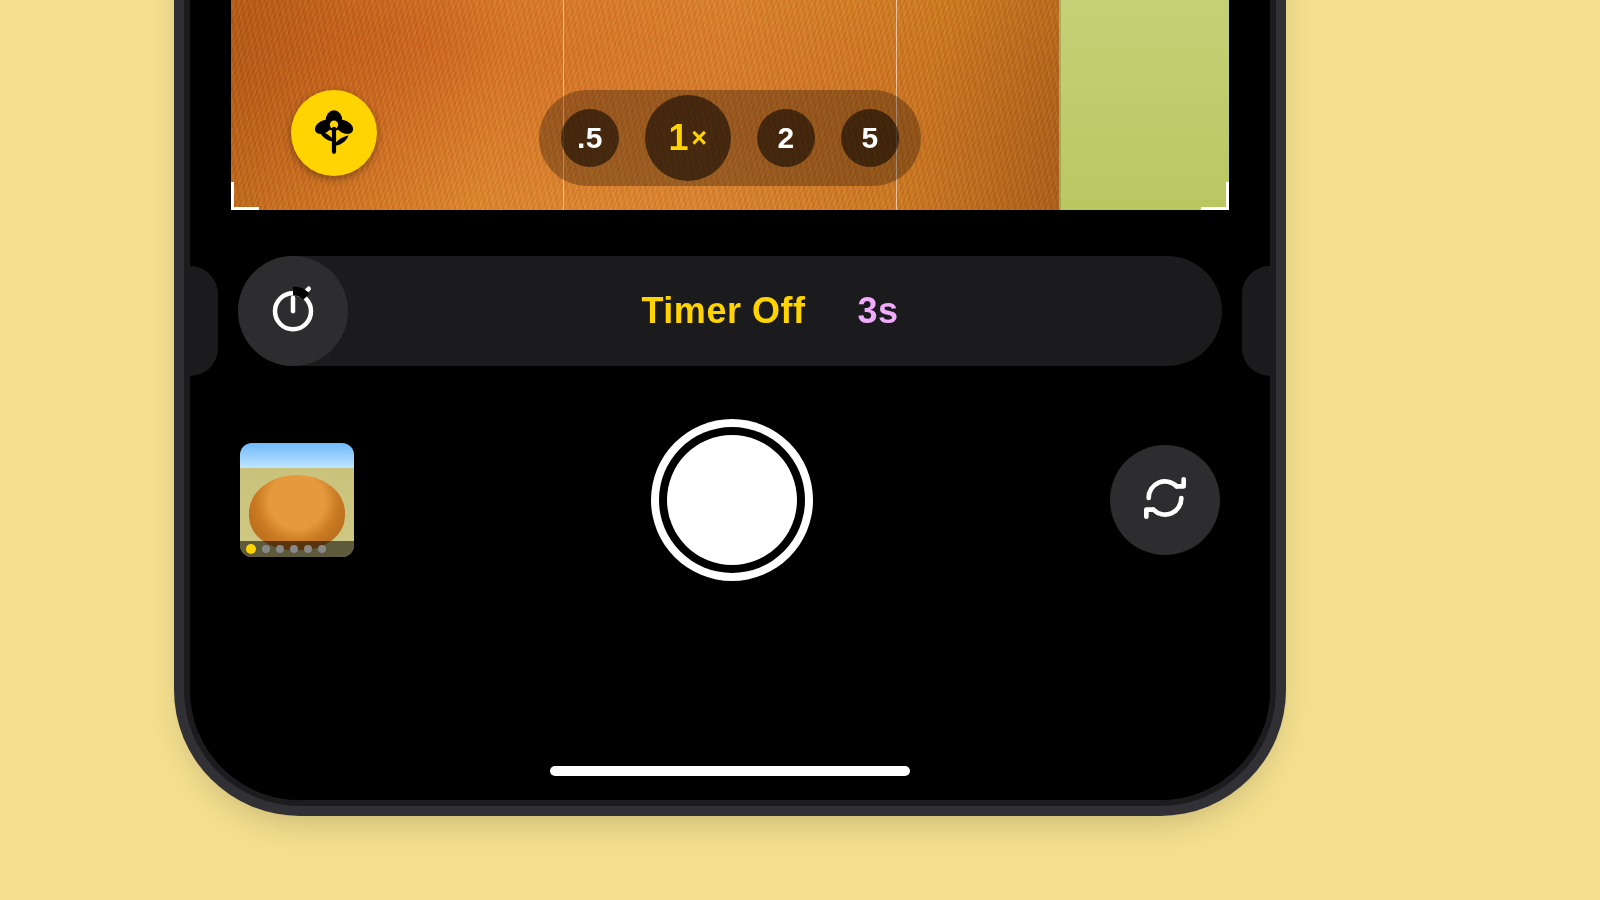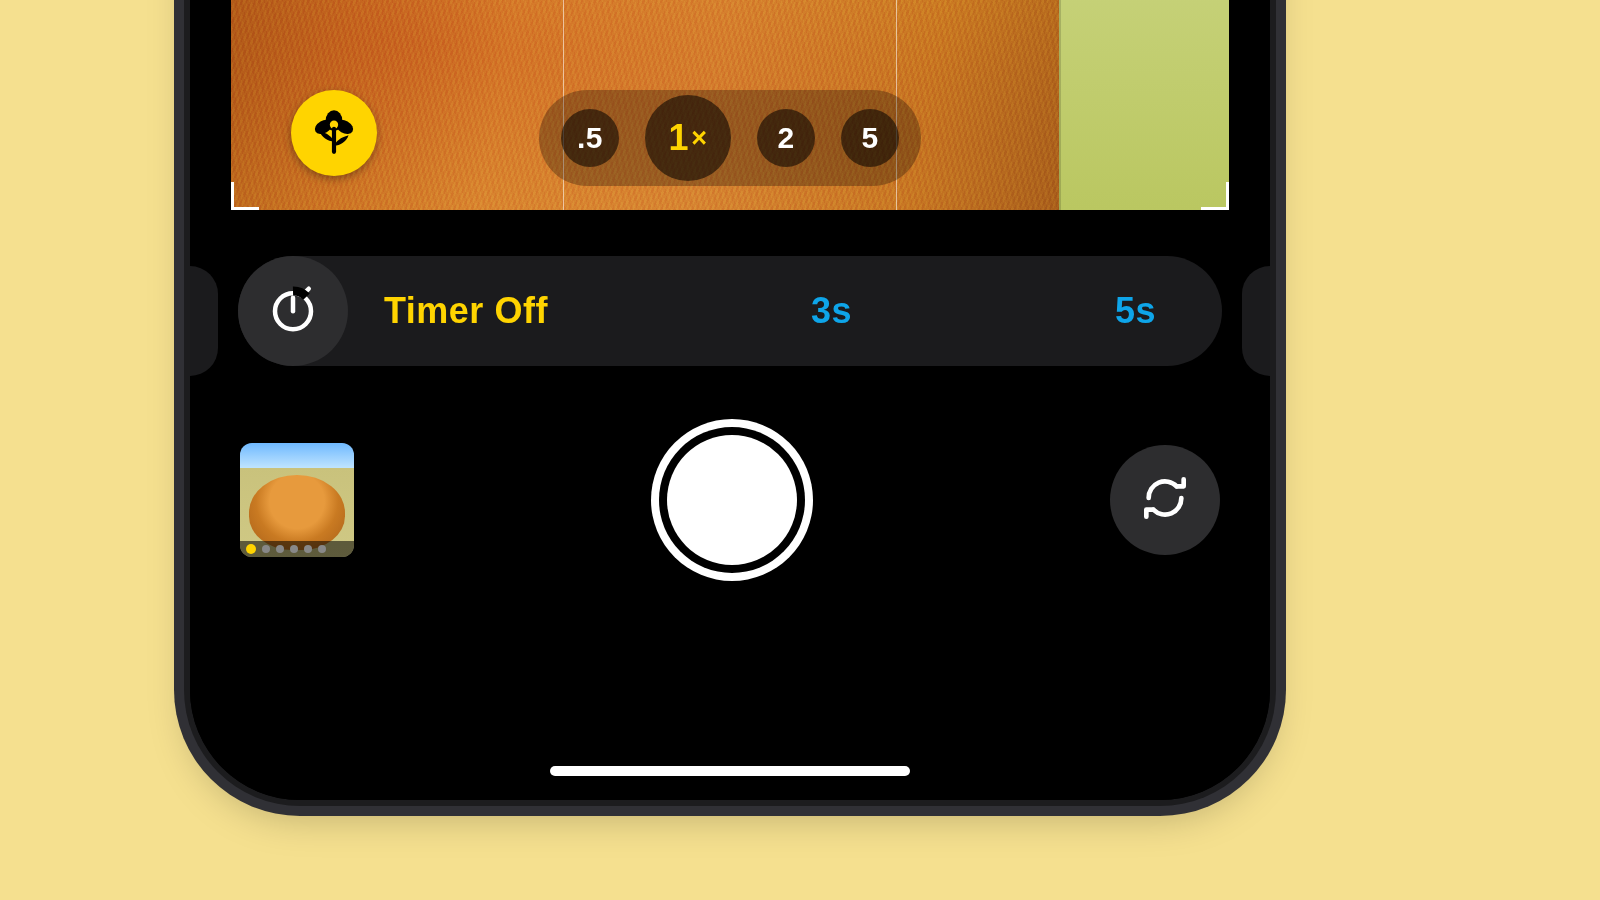--- a/index.html
+++ b/index.html
@@ -108,23 +108,23 @@
   .timer-tray{
     position:absolute; left:48px; right:48px; top:46px; height:110px;
     background:#1b1b1d; border-radius:60px;
     display:flex; align-items:center;
   }
   .timer-icon{
     width:110px;height:110px;border-radius:50%;background:#2d2d2f;
     display:flex;align-items:center;justify-content:center;flex:none;
     margin-right:10px;
   }
-  .timer-options{flex:1;display:flex;align-items:center;justify-content:space-between;padding-right:40px;}
+  .timer-options{flex:1;display:flex;align-items:center;justify-content:center;padding-right:40px;}
   .timer-opt{
-    color:#0ea5e9;font-size:36px;font-weight:600;letter-spacing:.5px;
+    color:#f0abfc;font-size:36px;font-weight:600;letter-spacing:.5px;
     padding:10px 26px;border-radius:40px;
   }
   .timer-opt.active{ color:#ffd400; }
 
   
   .bottom-row{
     position:absolute; left:50px; right:50px; top:210px; height:160px;
     display:flex; align-items:center; justify-content:space-between;
   }
   .thumb{
@@ -225,21 +225,20 @@
             <circle cx="24" cy="26" r="16" stroke="#fff" stroke-width="4"></circle>
             <path d="M24 26 L24 14" stroke="#fff" stroke-width="4" stroke-linecap="round"></path>
             <path d="M33 11 L38 6" stroke="#fff" stroke-width="4" stroke-linecap="round"></path>
             <path d="M24 8 a16 16 0 0 1 12 5" stroke="#000" stroke-width="8" fill="none"></path>
           </svg>
         </span>
       </div>
       <div class="timer-options">
         <div class="timer-opt active">Timer Off</div>
         <div class="timer-opt">3s</div>
-        <div class="timer-opt">5s</div>
       </div>
     </div>
 
     <div class="bottom-row">
       <div class="thumb" aria-label="orange cat">
         <div class="sky"></div>
         <div class="wall"></div>
         <div class="cat"></div>
         <div class="strip">
           <i></i>

